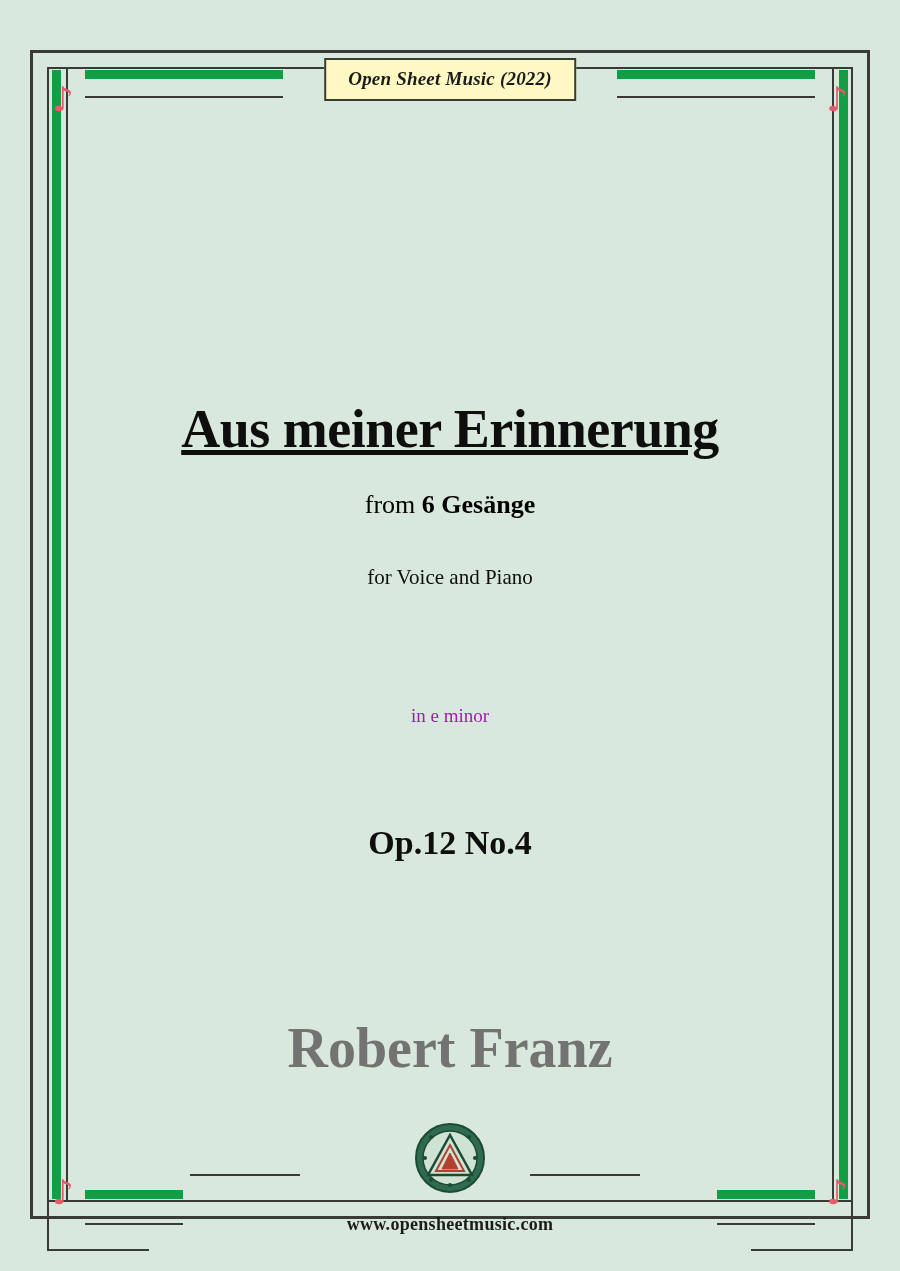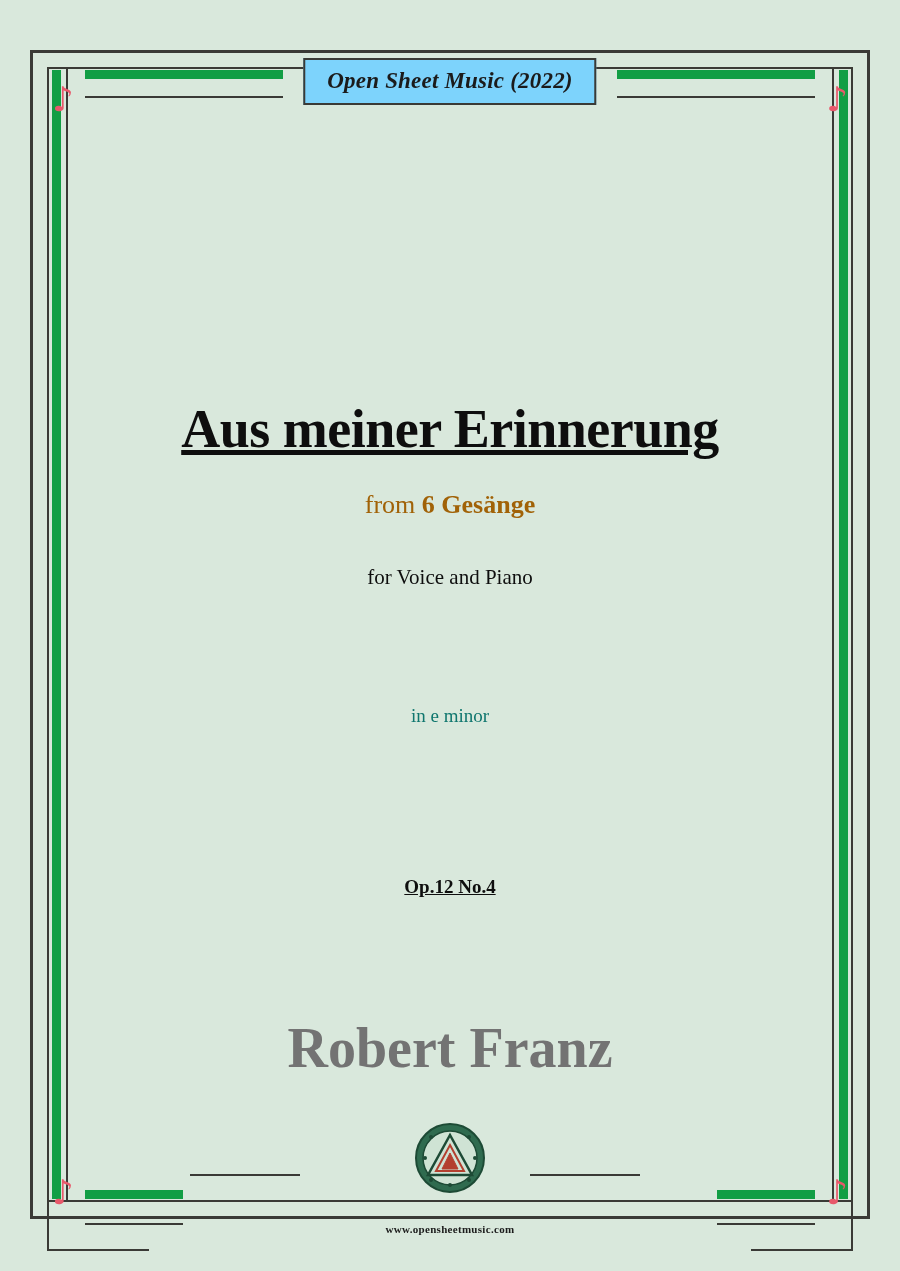--- a/index.html
+++ b/index.html
@@ -114,25 +114,25 @@
   .note.bl { left: 52px;  bottom: 62px; }
   .note.br { right: 52px; bottom: 62px; }
 
   
   .banner {
     position: absolute;
     left: 50%;
     transform: translateX(-50%);
     top: 58px;
     border: 2px solid #3a3a36;
-    background: #7dd3fc;
+    background: #fef9c3;
     padding: 8px 22px 9px 22px;
     font-style: italic;
     font-weight: bold;
-    font-size: 23px;
+    font-size: 19px;
     color: #1b1b1b;
     white-space: nowrap;
     letter-spacing: .2px;
   }
 
   
   .content {
     position: absolute;
     left: 90px;
     right: 90px;
@@ -148,46 +148,45 @@
     font-weight: bold;
     color: #0e0e0e;
     letter-spacing: -0.5px;
     text-decoration: underline;
   }
   .from-line {
     position: absolute;
     left: 0; right: 0;
     top: 490px;
     font-size: 26px;
-    color: #a16207;
+    color: #000000;
   }
   .from-line b { font-weight: bold; }
 
   .forline {
     position: absolute;
     left: 0; right: 0;
     top: 565px;
     font-size: 21px;
     color: #0e0e0e;
   }
   .keyline {
     position: absolute;
     left: 0; right: 0;
     top: 705px;
     font-size: 19px;
-    color: #0f766e;
+    color: #a21caf;
   }
   .opus {
     position: absolute;
     left: 0; right: 0;
-    top: 876px;
-    font-size: 19px;
+    top: 824px;
+    font-size: 34px;
     font-weight: bold;
     color: #0e0e0e;
-    text-decoration: underline;
   }
   .composer {
     position: absolute;
     left: 0; right: 0;
     top: 1016px;
     font-size: 56px;
     font-weight: bold;
     color: #737373;
   }
 
@@ -200,21 +199,21 @@
     width: 70px;
     height: 70px;
   }
   .logo-wrap svg { display: block; }
 
   .site-url {
     position: absolute;
     left: 0; right: 0;
     bottom: 36px;
     text-align: center;
-    font-size: 11px;
+    font-size: 18px;
     font-weight: bold;
     color: #1b1b1b;
     letter-spacing: .3px;
   }
 </style>
 </head>
 <body>
 
 <div class="page">
 

